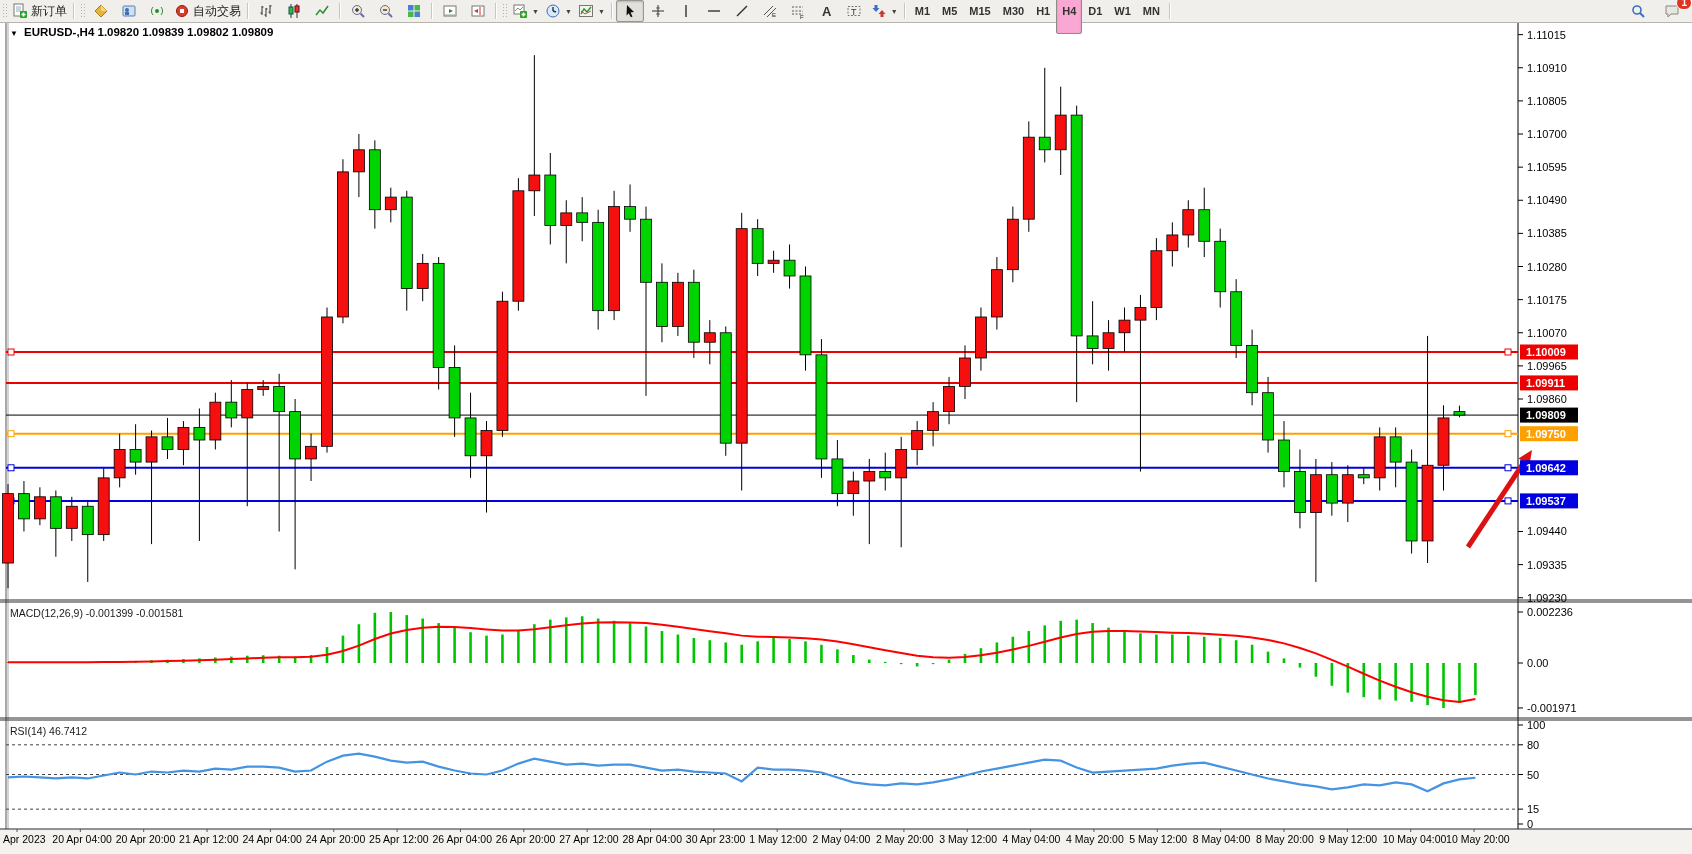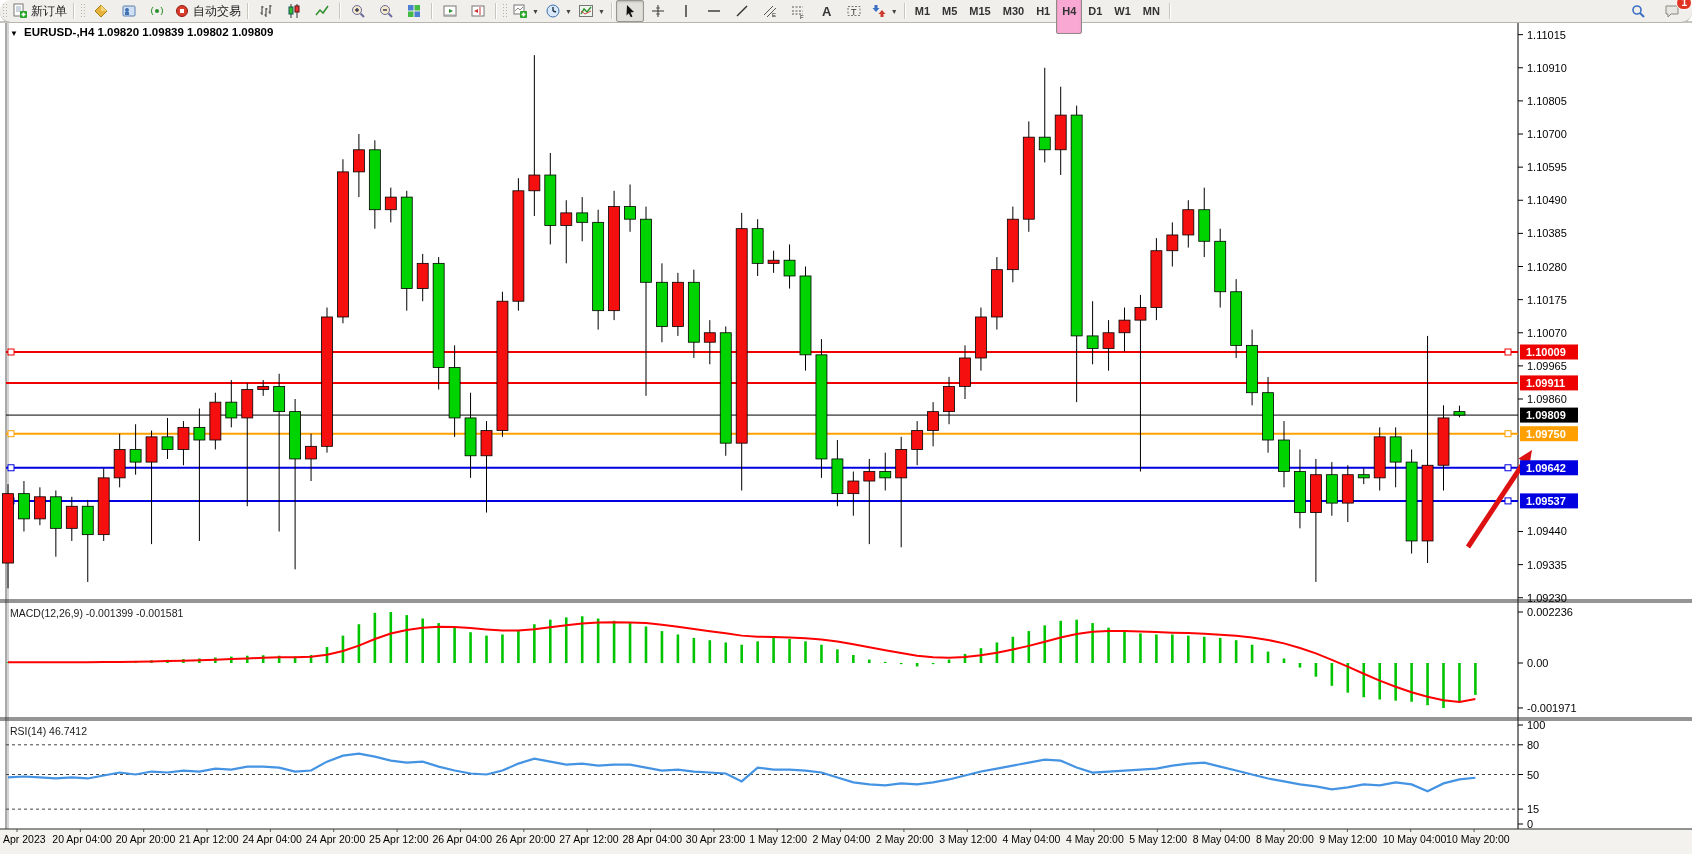--- a/index.html
+++ b/index.html
@@ -1,19 +1,19 @@
 <!DOCTYPE html>
 <html><head>
 <meta charset="utf-8">
 <style>
   html,body{margin:0;padding:0;background:#e8e5de;font-family:"Liberation Sans","DejaVu Sans",sans-serif;}
   #app{position:relative;width:1692px;height:854px;overflow:hidden;background:#fff;}
   
   #toolbar{position:absolute;left:0;top:0;width:1692px;height:22px;background:#f0efec;
-    border-bottom:1px solid #b8b5ae;display:flex;align-items:center;z-index:5;border-radius:11px;}
+    border-bottom:1px solid #b8b5ae;display:flex;align-items:center;z-index:5;}
   .tb-grip{width:5px;height:16px;margin:0 2px;background-image:radial-gradient(#b5b2aa 35%,transparent 36%);
     background-size:3px 3px;}
   .tb-sep{width:1px;height:16px;background:#c9c6bf;border-right:1px solid #fff;margin:0 3px;}
   .tb-btn{height:20px;min-width:22px;padding:0 2px;display:flex;align-items:center;justify-content:center;
     gap:3px;border:1px solid transparent;border-radius:2px;cursor:default;color:#222;font-size:12px;}
   .tb-btn.pressed{border:1px solid #9a9790;background:#e2e0da;box-shadow:inset 0 1px 2px rgba(0,0,0,.18);}
   .tb-btn .dd{font-size:7px;color:#444;margin-left:1px;}
   .tb-btn svg{display:block;}
   .tf-btn{height:18px;padding:13px 5px;font-size:11px;font-weight:bold;color:#333;display:flex;align-items:center;
     border:1px solid transparent;border-radius:2px;}

